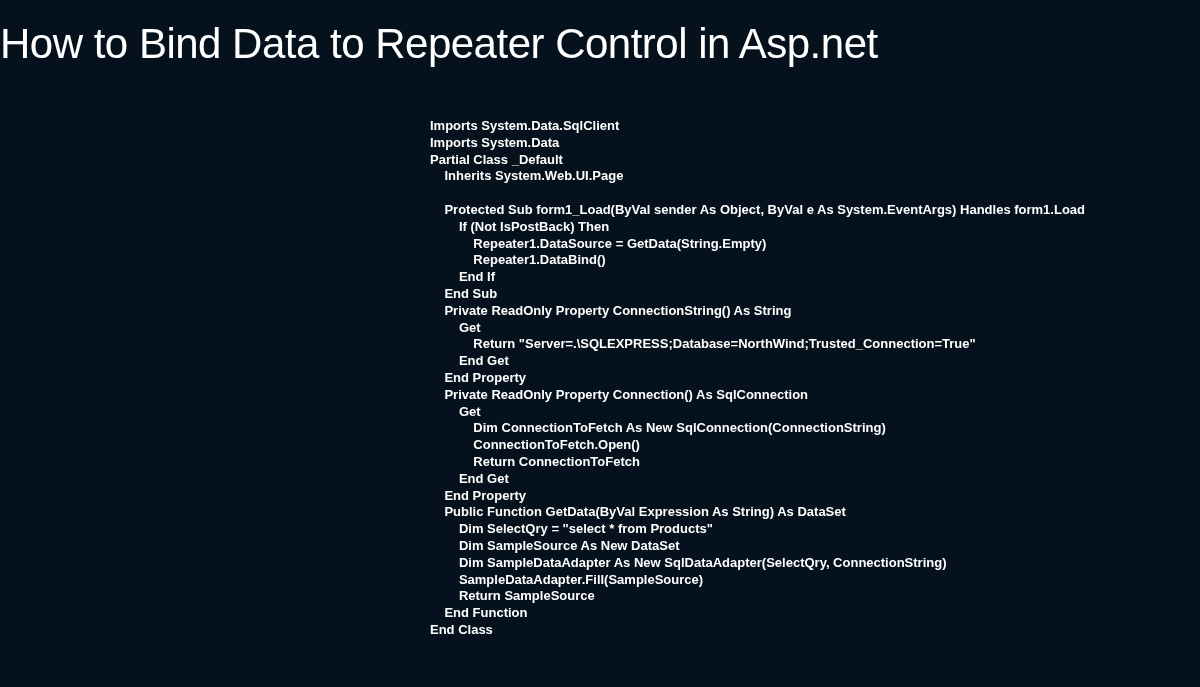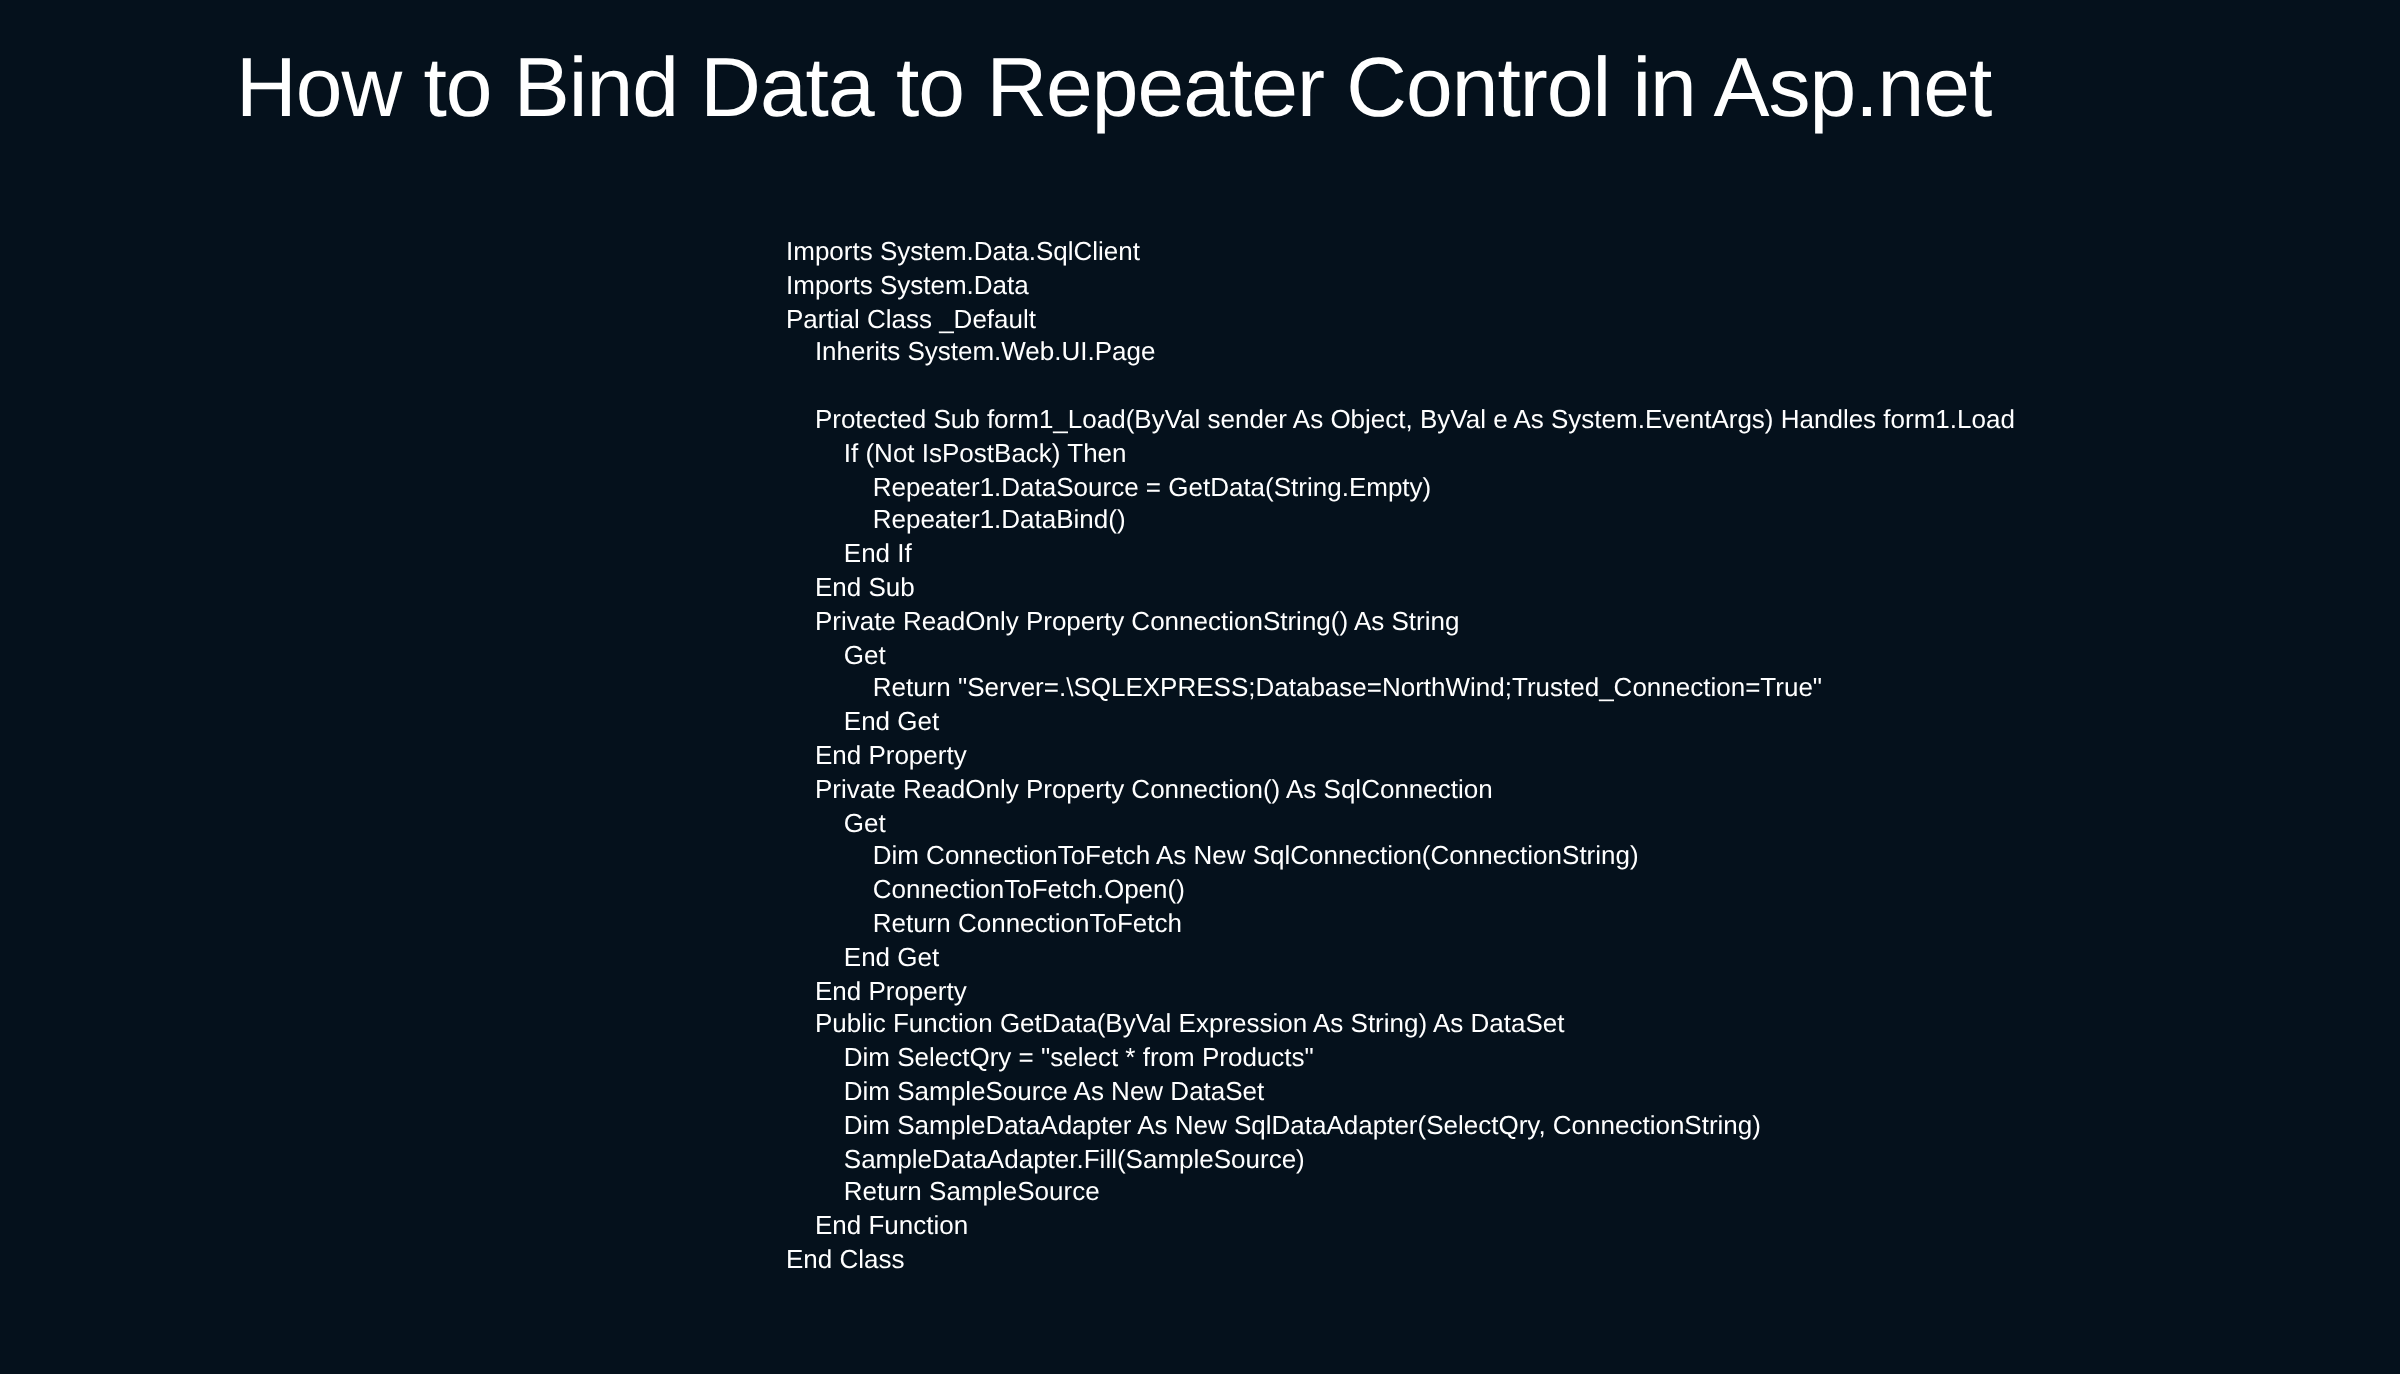--- a/index.html
+++ b/index.html
@@ -17,34 +17,34 @@
     }
     .container {
       width: 100%;
       height: 100%;
       padding-top: 20px;
     }
     .title {
       font-size: 42px;
       font-weight: 400;
       text-align: left;
-      padding-left: 118px;
       letter-spacing: -0.5px;
       margin-bottom: 50px;
       color: #ffffff;
     }
     .code-block {
       padding-left: 393px;
       padding-right: 40px;
       font-family: 'Segoe UI', Arial, sans-serif;
       font-size: 13px;
       line-height: 16.8px;
       white-space: pre;
       color: #ffffff;
-      font-weight: 400;
+      font-weight: 700;
+      margin-left: 37px;
     }
   </style>
 </head>
 <body>
 
 <div class="container">
   <h1 class="title">How to Bind Data to Repeater Control in Asp.net</h1>
   <div class="code-block">Imports System.Data.SqlClient
 Imports System.Data
 Partial Class _Default

